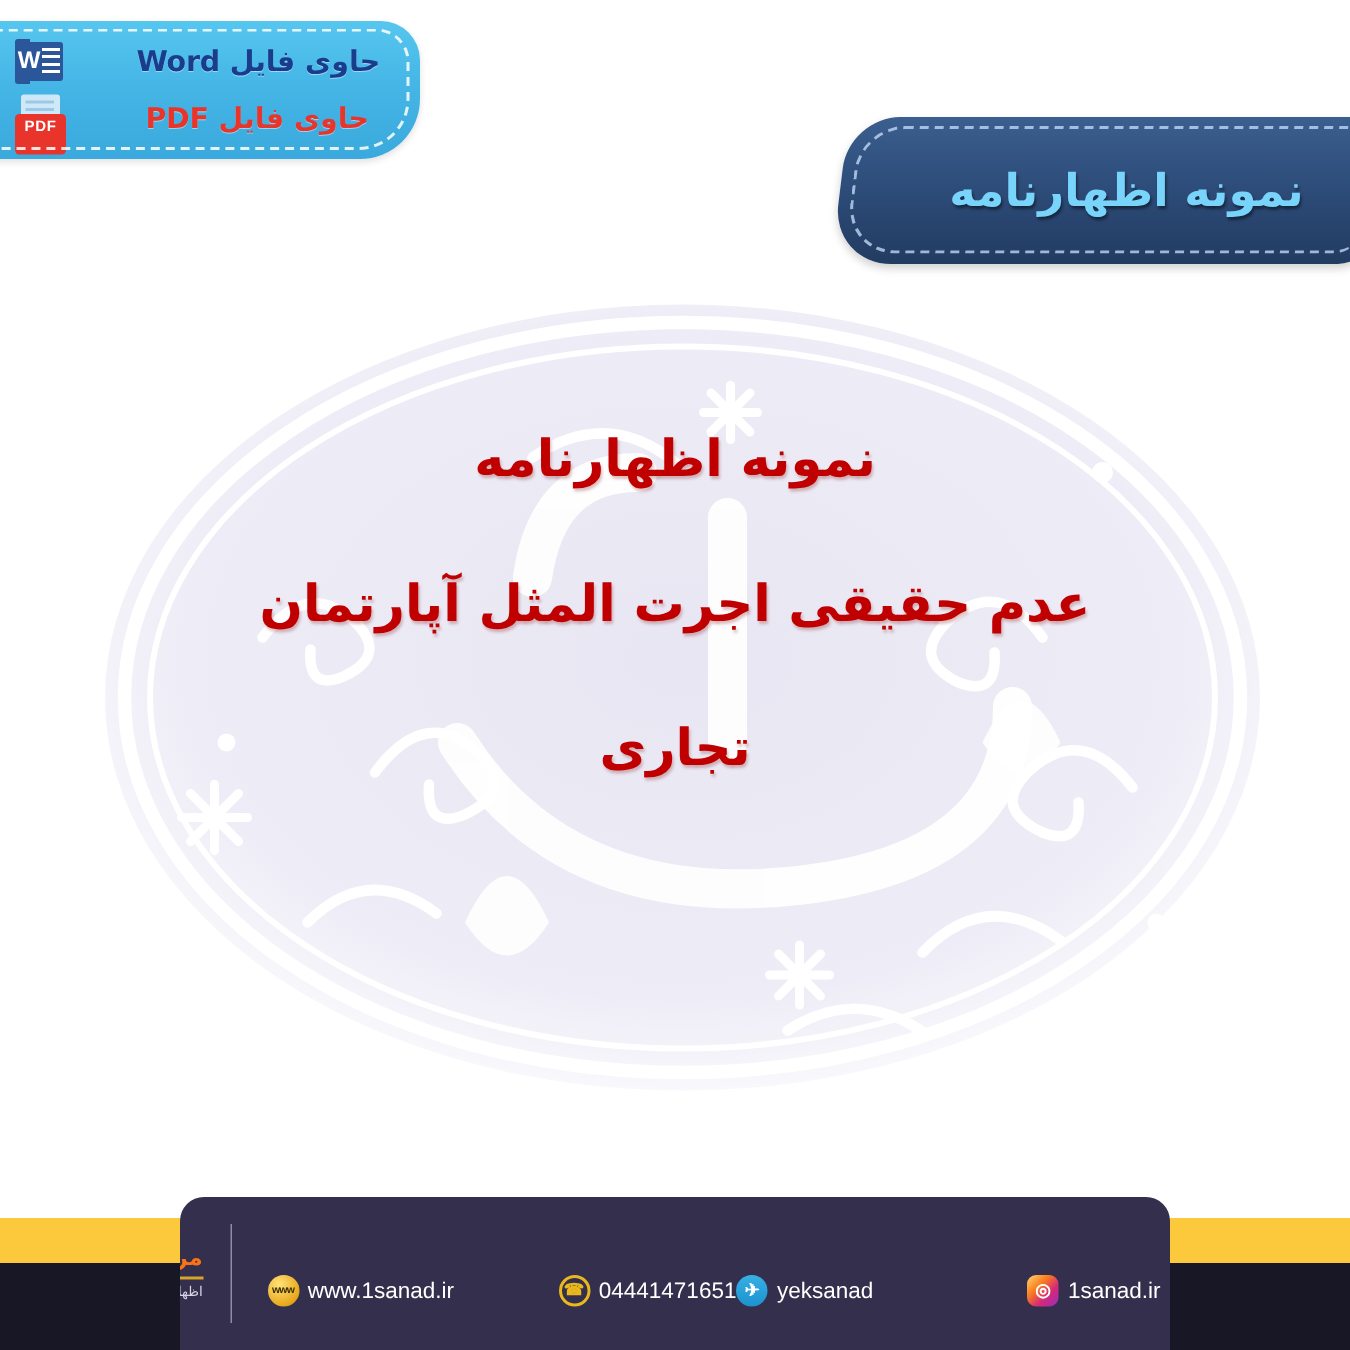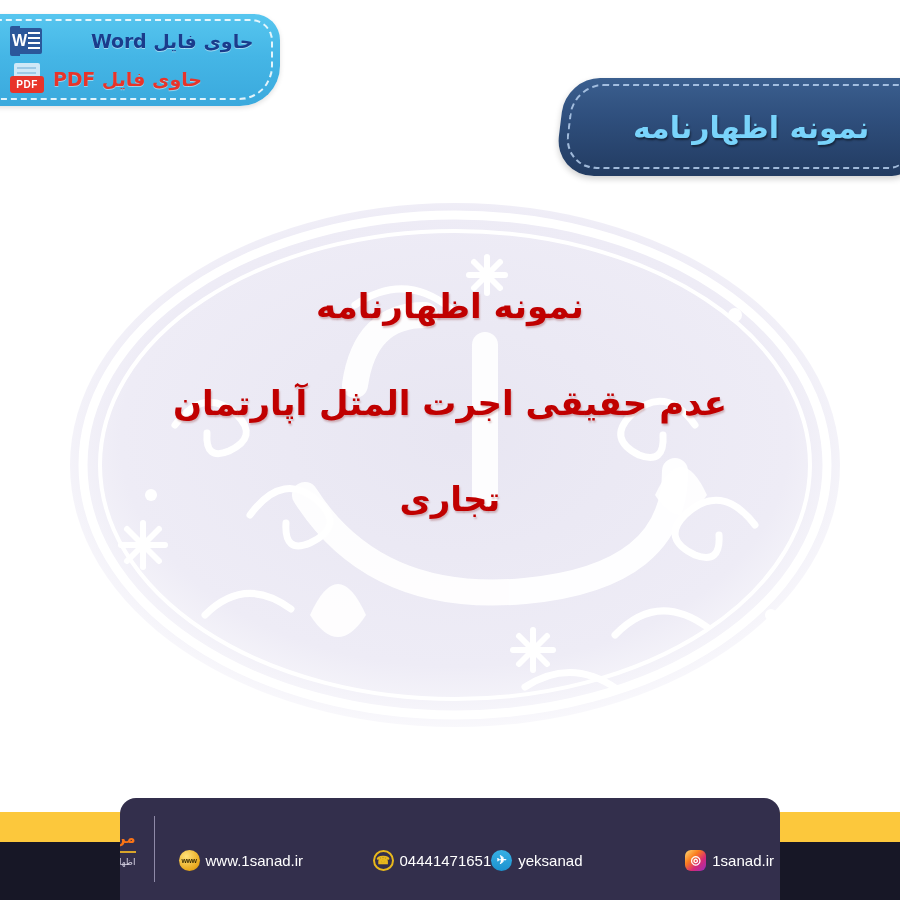--- a/index.html
+++ b/index.html
@@ -69,21 +69,21 @@
     height: 34px;
   }
   .badge-label {
     font-size: 19px;
     font-weight: bold;
     letter-spacing: -0.2px;
     white-space: nowrap;
     text-shadow: 0 1px 0 rgba(255,255,255,0.45);
   }
   .badge-label.word  { color: #1a3c8c; margin-left: 40px; }
-  .badge-label.pdf   { color: #e8342a; }
+  .badge-label.pdf   { color: #e8342a; margin-left: 44px; }
 
   
   .icon-word {
     width: 32px; height: 34px;
     position: relative;
     flex: 0 0 auto;
   }
   .icon-word .fold {
     position: absolute; left: 0; top: 2px;
     width: 10px; height: 30px;
@@ -123,21 +123,21 @@
     border-radius: 2px;
   }
   .icon-pdf .sheet::before {
     content: "";
     position: absolute; left: 3px; top: 4px;
     width: 19px; height: 2px; background: #9cc9e6;
     box-shadow: 0 5px 0 #9cc9e6, 0 10px 0 #9cc9e6;
   }
   .icon-pdf .tag {
     position: absolute; left: 0; top: 14px;
-    width: 34px; height: 17px;
+    width: 34px; height: 27px;
     background: #e8342a;
     border-radius: 3px;
     color: #fff;
     font-size: 10px;
     font-weight: bold;
     line-height: 17px;
     text-align: center;
     letter-spacing: 0.5px;
     font-family: "Liberation Sans", sans-serif;
   }

